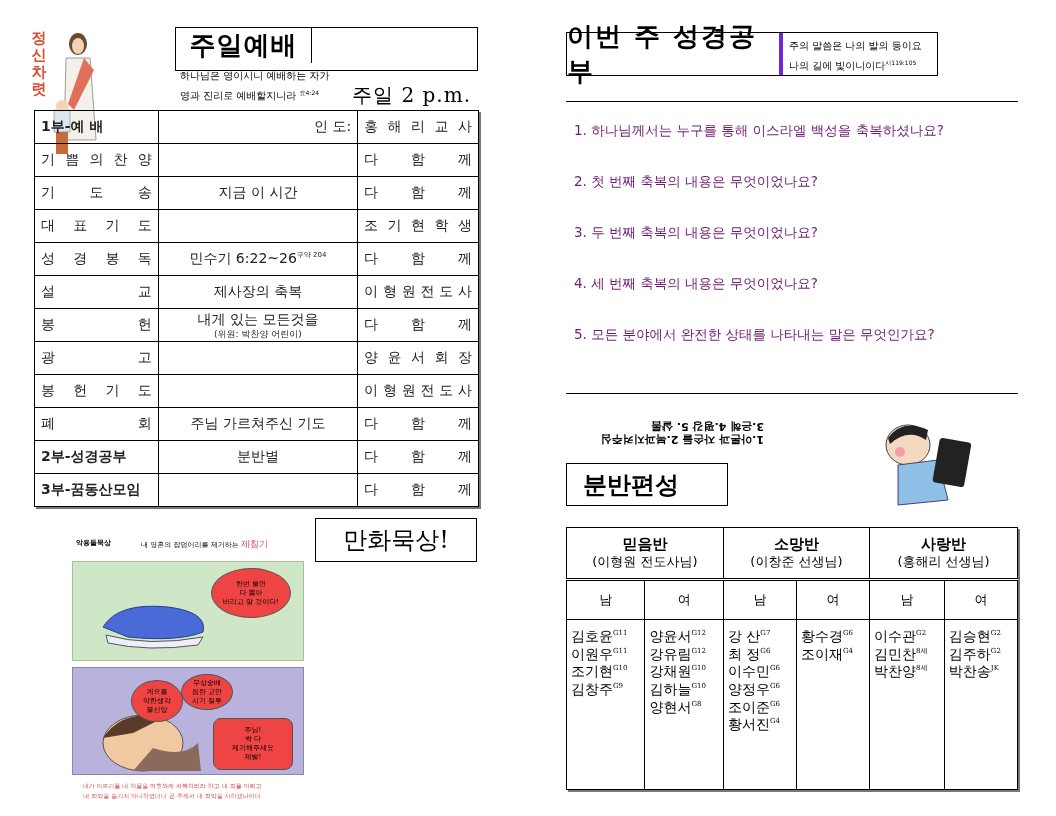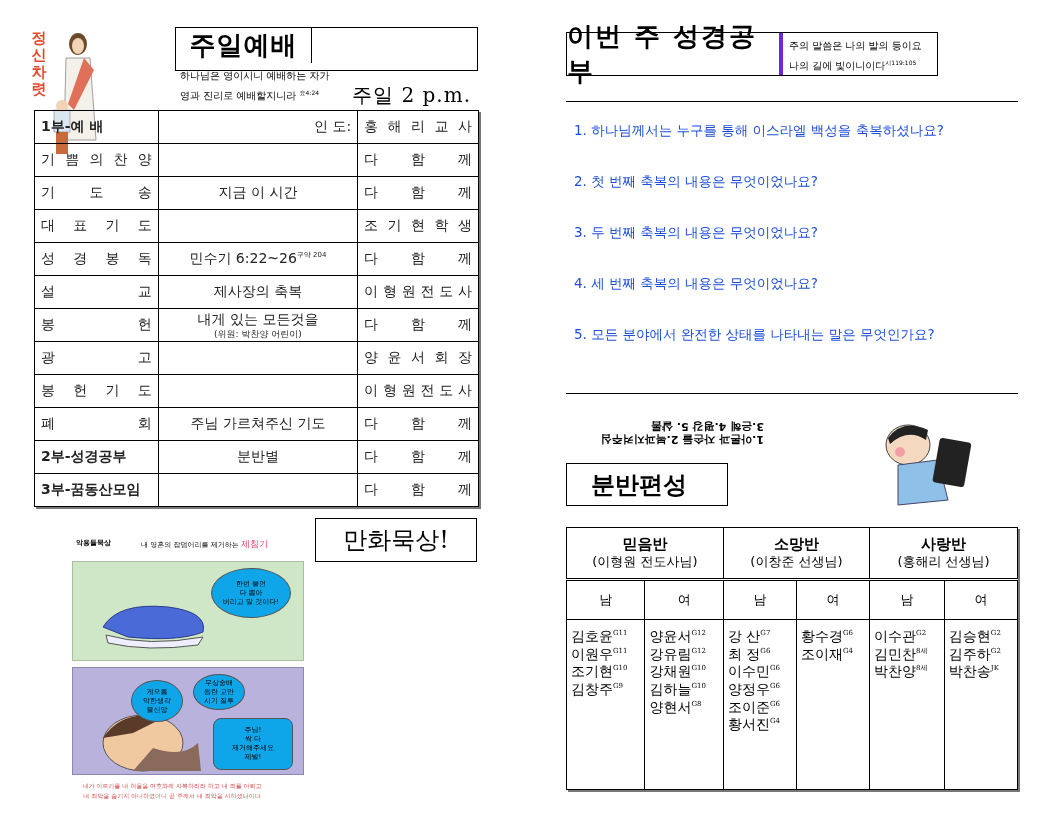--- a/index.html
+++ b/index.html
@@ -56,50 +56,50 @@
   .comic-head { display: flex; justify-content: space-between; font-size: 7px; font-family: "DejaVu Sans", sans-serif; padding: 0 4px; }
   .comic-head .ttl { font-weight: bold; }
   .comic-head .accent { color: #e0406a; font-size: 9px; }
   .panel1 {
     margin-top: 10px; width: 232px; height: 100px; background: #cfe7c6; border: 1px solid #a8c09e; position: relative;
   }
   .panel2 {
     margin-top: 6px; width: 232px; height: 108px; background: #b9b2dd; border: 1px solid #8c86b0; position: relative;
   }
   .bubble {
-    position: absolute; background: #0ea5e9; border: 1px solid #555; border-radius: 50%;
+    position: absolute; background: #ef4444; border: 1px solid #555; border-radius: 50%;
     font-size: 7px; text-align: center; font-family: "DejaVu Sans", sans-serif; display: flex; align-items: center; justify-content: center; line-height: 9px; white-space: pre-line;
   }
   .comic-caption { margin-top: 6px; font-size: 6px; color: #d25050; text-align: center; line-height: 10px; font-family: "DejaVu Sans", sans-serif; }
 
   
   .study-box {
     left: 566px; top: 32px; width: 372px; height: 44px; border: 1px solid #000; display: flex;
   }
   .study-box .main {
     width: 216px; border-right: 4px solid #6d28d9; font-size: 26px; font-weight: bold;
     display: flex; align-items: center; justify-content: center; letter-spacing: 2px;
   }
   .study-box .verse { flex: 1; font-size: 10px; line-height: 17px; padding: 4px 6px; font-family: "DejaVu Sans", sans-serif; }
   .hr { left: 566px; width: 452px; height: 0; border-top: 1px solid #000; }
 
   .questions { left: 574px; top: 122px; width: 440px; }
   .questions li {
-    list-style: none; font-size: 13.5px; font-family: "DejaVu Sans", sans-serif; height: 51px; color: #1d4ed8;
+    list-style: none; font-size: 13.5px; font-family: "DejaVu Sans", sans-serif; height: 51px; color: #701a75;
   }
 
   .answers {
     left: 574px; top: 420px; font-size: 11px; font-weight: bold; font-family: "DejaVu Sans", sans-serif;
     transform: rotate(180deg); text-align: left; line-height: 13px; width: 190px;
   }
   .kid-fig { left: 868px; top: 410px; width: 110px; height: 100px; }
 
   .class-title-box {
     left: 566px; top: 463px; width: 162px; height: 43px; border: 1px solid #000; font-size: 24px; font-weight: bold;
-    display: flex; align-items: center; padding-left: 24px;
+    display: flex; align-items: center; padding-left: 16px;
   }
   table.classes {
     position: absolute; left: 566px; top: 527px; width: 452px; border-collapse: collapse;
     border: 1.5px solid #000; box-shadow: 2px 2px 0 #777;
   }
   table.classes td { border: 1px solid #000; text-align: center; font-family: "DejaVu Sans", sans-serif; }
   table.classes tr.head td { height: 52px; font-size: 13px; line-height: 18px; border-bottom: 3px double #000; }
   table.classes .cname { font-weight: bold; font-size: 15px; font-family: "DejaVu Serif", serif; }
   table.classes tr.gender td { height: 40px; font-size: 13px; }
   table.classes tr.names td { height: 170px; vertical-align: top; text-align: left; padding: 6px 4px; font-size: 14px; line-height: 15px; margin-left: 20px; }
@@ -357,21 +357,21 @@
   </div>
   <div class="panel2">
     <svg style="position:absolute;left:20px;top:35px" width="110" height="70" viewBox="0 0 110 70">
       <ellipse cx="50" cy="40" rx="40" ry="28" fill="#f0c9a0" stroke="#555"></ellipse>
       <path d="M10 35 Q30 5 70 15 L40 30 Z" fill="#5a3a28"></path>
       <path d="M60 45 Q90 55 105 40 L108 68 L40 68 Z" fill="#8a6a5a"></path>
     </svg>
     <div class="bubble" style="left:58px;top:12px;width:52px;height:42px">게으름
 악한생각
 불신앙</div>
-    <div class="bubble" style="left:120px;top:6px;width:52px;height:36px">무상숭배
+    <div class="bubble" style="left:108px;top:6px;width:52px;height:36px">무상숭배
 음란 교만
 시기 질투</div>
     <div class="bubble" style="left:140px;top:50px;width:80px;height:52px;border-radius:8px">주님!
 싹 다
 제거해주세요
 제발!</div>
   </div>
   <div class="comic-caption">
     <div>내가 이르기를 내 허물을 여호와께 자복하리라 하고 내 죄를 아뢰고</div>
     <div>내 죄악을 숨기지 아니하였더니 곧 주께서 내 죄악을 사하셨나이다</div>

